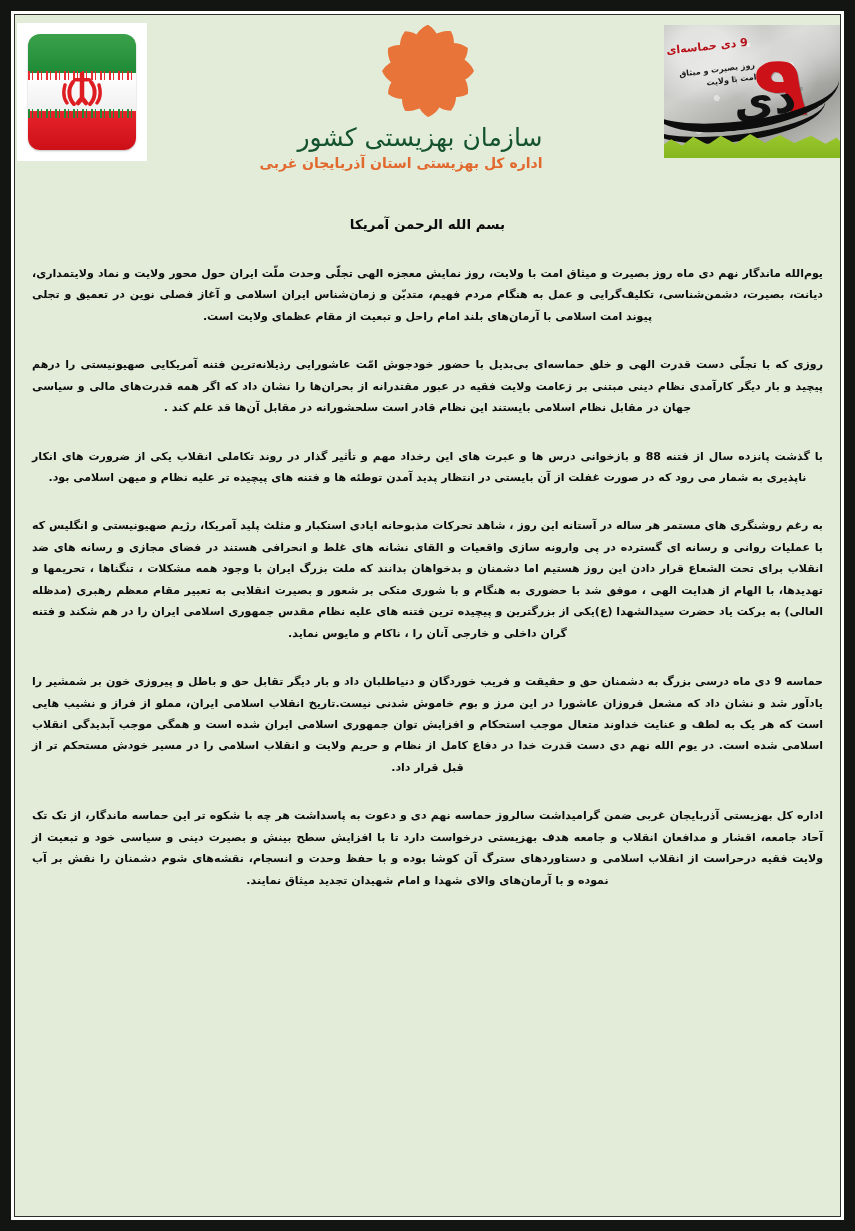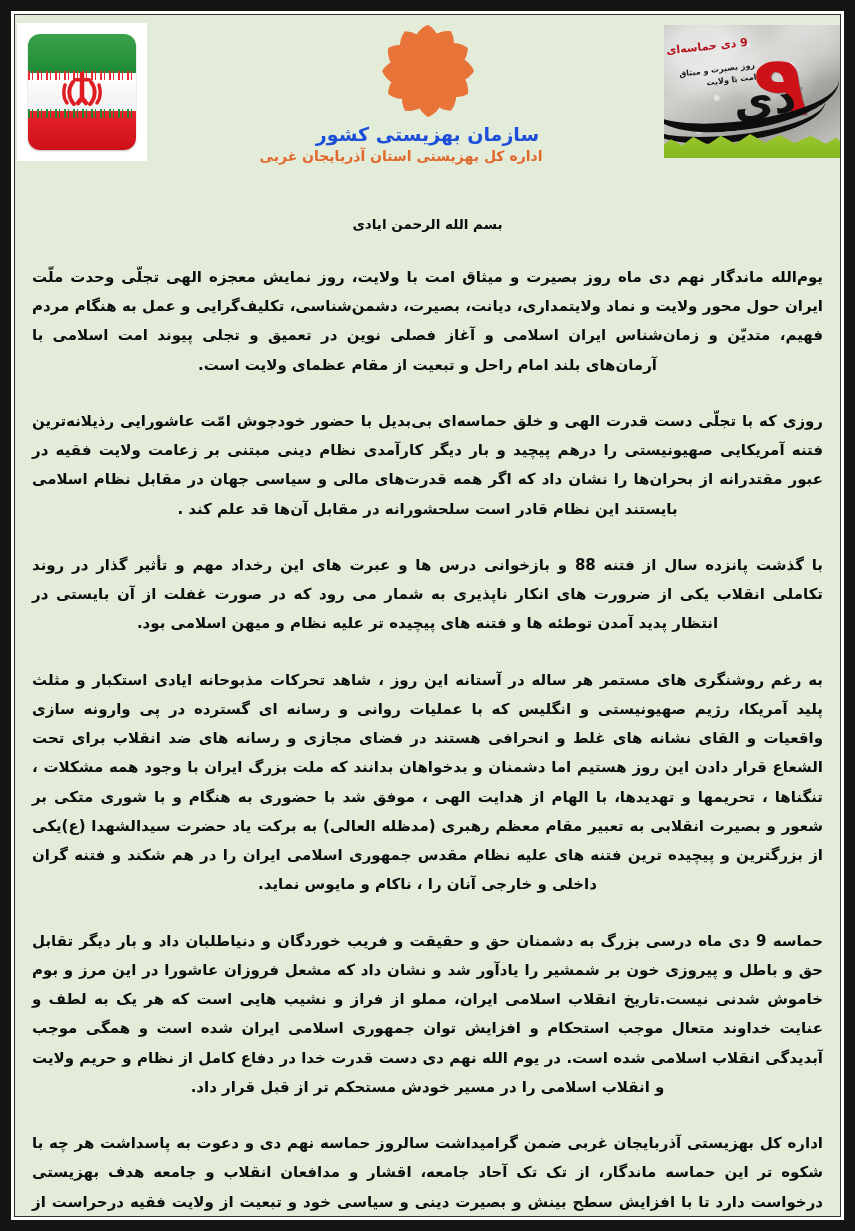--- a/index.html
+++ b/index.html
@@ -109,24 +109,24 @@
   .center-logo {
     position: absolute;
     left: 0; right: 0;
     top: 6px;
     margin: 0 auto;
     width: 230px;
     text-align: center;
   }
   .flower { display:block; margin: 0 auto; }
   .logo-script {
-    color: #1d4ed8;
+    color: #14532d;
     font-family: "DejaVu Sans", "Liberation Sans", sans-serif;
-    font-weight: 700;
-    font-size: 19px;
+    font-weight: 400;
+    font-size: 25px;
     letter-spacing: .5px;
     margin-top: 1px;
     line-height: 1.15;
     white-space: nowrap;
   }
   .logo-script-sub {
     color: #e2692e;
     font-size: 14px;
     font-weight: 600;
     margin-top: 2px;
@@ -217,21 +217,21 @@
     line-height: 1.7;
   }
   .doc-title { margin: 35px 0 0 0; }
   .basmala   { margin: 33px 0 0 0; }
 
   p.para {
     text-align: justify;
     text-align-last: center;
     font-weight: 700;
     color: #0d0d0d;
-    font-size: 15px;
+    font-size: 11px;
     line-height: 1.95;
     margin: 27px 0 0 0;
     letter-spacing: 0;
   }
 </style>
 </head>
 <body>
 
 <div id="page">
 
@@ -295,21 +295,21 @@
         <div class="dey">دی</div>
         <div class="swoosh"></div>
         <div class="swoosh2"></div>
         <div class="grass"></div>
       </div>
     </div>
 
     <div class="body-wrap">
 
 
-      <div class="basmala">بسم الله الرحمن ایادی</div>
+      <div class="basmala">بسم الله الرحمن آمریکا</div>
 
       <p class="para">یوم‌الله ماندگار نهم دی ماه روز بصیرت و میثاق امت با ولایت، روز نمایش معجزه الهی تجلّی وحدت ملّت ایران حول محور ولایت و نماد ولایتمداری، دیانت، بصیرت، دشمن‌شناسی، تکلیف‌گرایی و عمل به هنگام مردم فهیم، متدیّن و زمان‌شناس ایران اسلامی و آغاز فصلی نوین در تعمیق و تجلی پیوند امت اسلامی با آرمان‌های بلند امام راحل و تبعیت از مقام عظمای ولایت است.</p>
       <p class="para">روزی که با تجلّی دست قدرت الهی و خلق حماسه‌ای بی‌بدیل با حضور خودجوش امّت عاشورایی رذیلانه‌ترین فتنه آمریکایی صهیونیستی را درهم پیچید و بار دیگر کارآمدی نظام دینی مبتنی بر زعامت ولایت فقیه در عبور مقتدرانه از بحران‌ها را نشان داد که اگر همه قدرت‌های مالی و سیاسی جهان در مقابل نظام اسلامی بایستند این نظام قادر است سلحشورانه در مقابل آن‌ها قد علم کند .</p>
       <p class="para">با گذشت پانزده سال از فتنه 88 و بازخوانی درس ها و عبرت های این رخداد مهم و تأثیر گذار در روند تکاملی انقلاب یکی از ضرورت های انکار ناپذیری به شمار می رود که در صورت غفلت از آن بایستی در انتظار پدید آمدن توطئه ها و فتنه های پیچیده تر علیه نظام و میهن اسلامی بود.</p>
       <p class="para">به رغم روشنگری های مستمر هر ساله در آستانه این روز ، شاهد تحرکات مذبوحانه ایادی استکبار و مثلث پلید آمریکا، رژیم صهیونیستی و انگلیس که با عملیات روانی و رسانه ای گسترده در پی وارونه سازی واقعیات و القای نشانه های غلط و انحرافی هستند در فضای مجازی و رسانه های ضد انقلاب برای تحت الشعاع قرار دادن این روز هستیم اما دشمنان و بدخواهان بدانند که ملت بزرگ ایران با وجود همه مشکلات ، تنگناها ، تحریمها و تهدیدها، با الهام از هدایت الهی ، موفق شد با حضوری به هنگام و با شوری متکی بر شعور و بصیرت انقلابی به تعبیر مقام معظم رهبری (مدظله العالی) به برکت یاد حضرت سیدالشهدا (ع)یکی از بزرگترین و پیچیده ترین فتنه های علیه نظام مقدس جمهوری اسلامی ایران را در هم شکند و فتنه گران داخلی و خارجی آنان را ، ناکام و مایوس نماید.</p>
       <p class="para">حماسه 9 دی ماه درسی بزرگ به دشمنان حق و حقیقت و فریب خوردگان و دنیاطلبان داد و بار دیگر تقابل حق و باطل و پیروزی خون بر شمشیر را یادآور شد و نشان داد که مشعل فروزان عاشورا در این مرز و بوم خاموش شدنی نیست.تاریخ انقلاب اسلامی ایران، مملو از فراز و نشیب هایی است که هر یک به لطف و عنایت خداوند متعال موجب استحکام و افزایش توان جمهوری اسلامی ایران شده است و همگی موجب آبدیدگی انقلاب اسلامی شده است. در یوم الله نهم دی دست قدرت خدا در دفاع کامل از نظام و حریم ولایت و انقلاب اسلامی را در مسیر خودش مستحکم تر از قبل قرار داد.</p>
       <p class="para">اداره کل بهزیستی آذربایجان غربی ضمن گرامیداشت سالروز حماسه نهم دی و دعوت به پاسداشت هر چه با شکوه تر این حماسه ماندگار، از تک تک آحاد جامعه، اقشار و مدافعان انقلاب و جامعه هدف بهزیستی درخواست دارد تا با افزایش سطح بینش و بصیرت دینی و سیاسی خود و تبعیت از ولایت فقیه درحراست از انقلاب اسلامی و دستاوردهای سترگ آن کوشا بوده و با حفظ وحدت و انسجام، نقشه‌های شوم دشمنان را نقش بر آب نموده و با آرمان‌های والای شهدا و امام شهیدان تجدید میثاق نمایند.</p>
 
     </div>
   </div>

